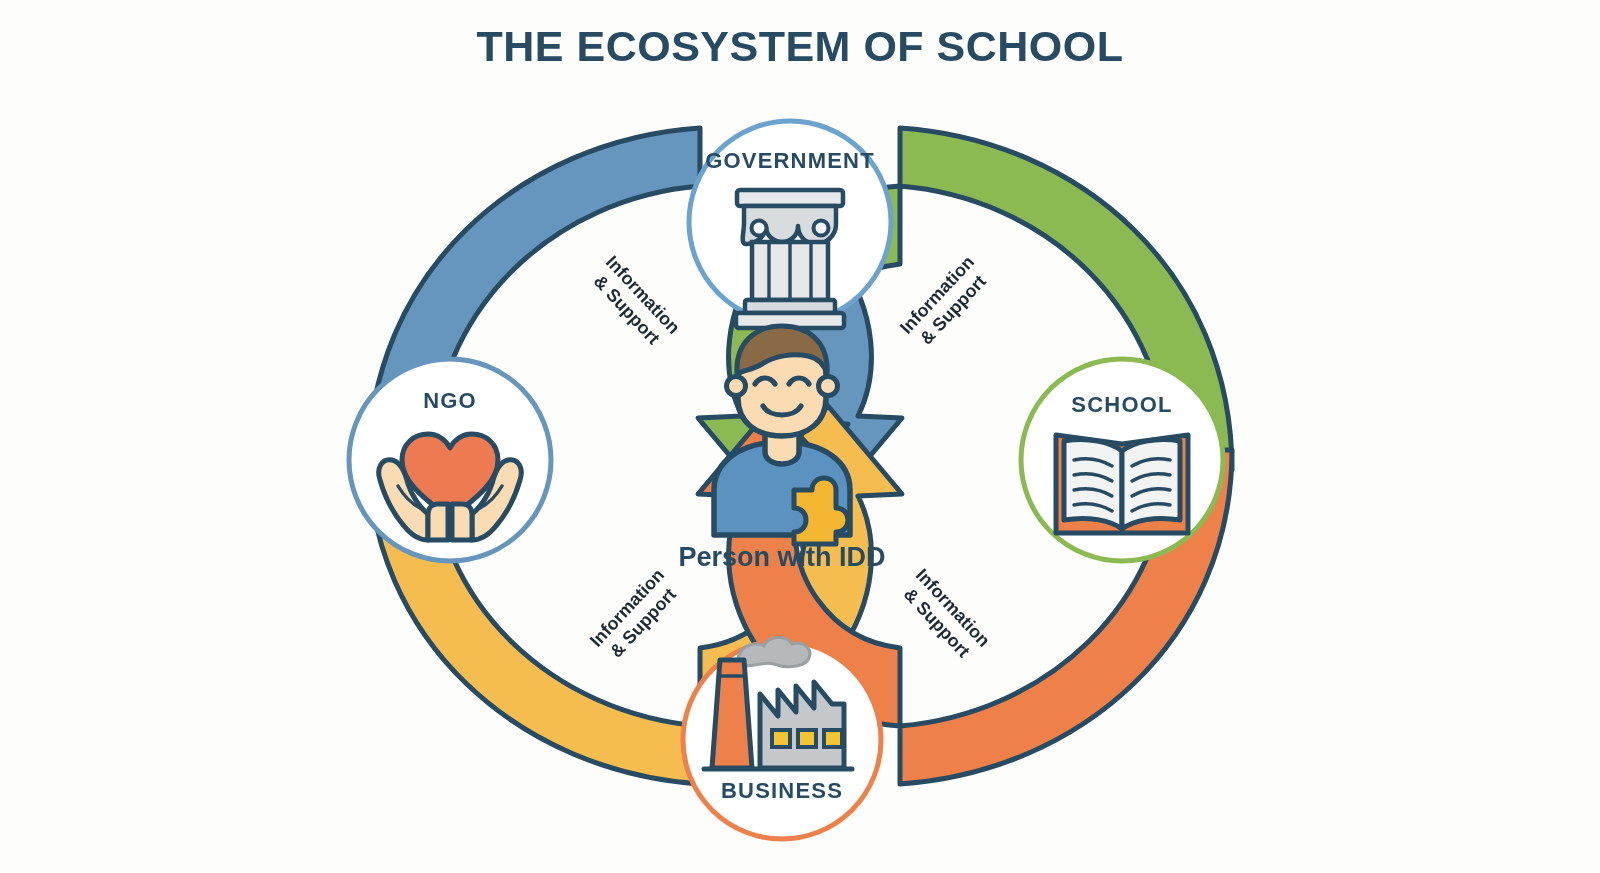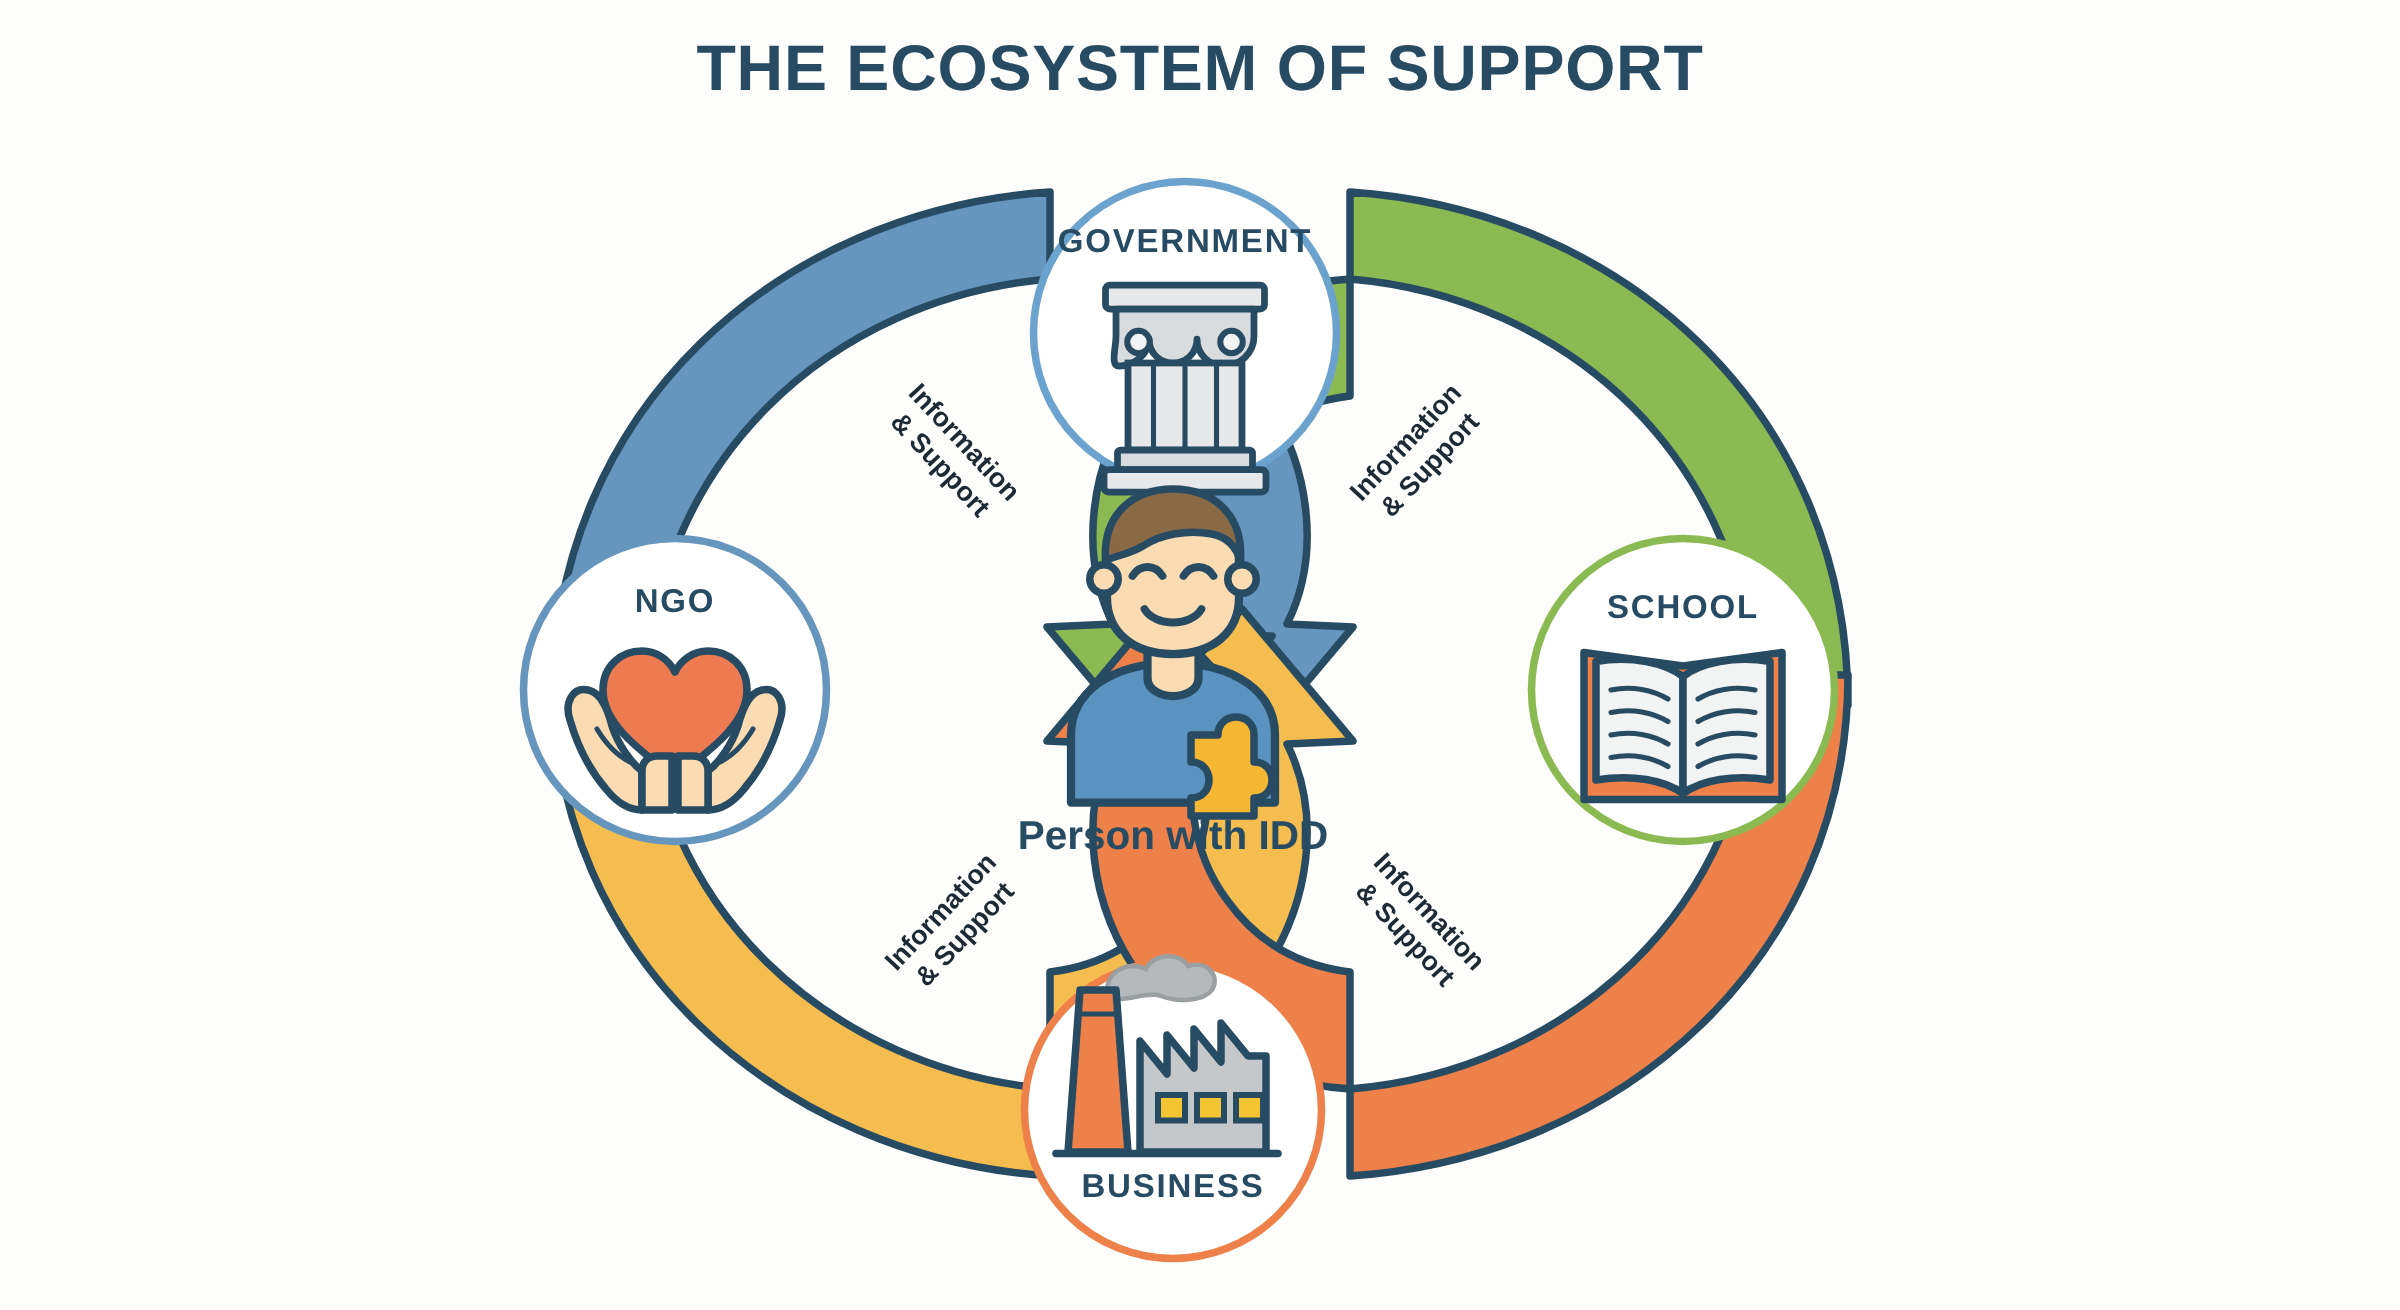--- a/index.html
+++ b/index.html
@@ -38,21 +38,21 @@
     font-size: 18px; font-weight: bold; fill: #1e2a33;
     text-anchor: middle;
   }
   .thin { stroke: #274b63; stroke-width: 3.4; fill: none; stroke-linecap: round; }
 </style>
 </head>
 <body>
 
 <div id="stage">
 
-  <div id="title">THE ECOSYSTEM OF SUPPORT</div>
+  <div id="title">THE ECOSYSTEM OF SCHOOL</div>
 
   <svg id="diagram" viewBox="0 0 1600 873">
     <defs>
 
       <path id="p-blue" d="
         M 368,470
         C 368,272 520,140 700,128
         L 700,186
         C 556,198 432,306 430,472
         Z

